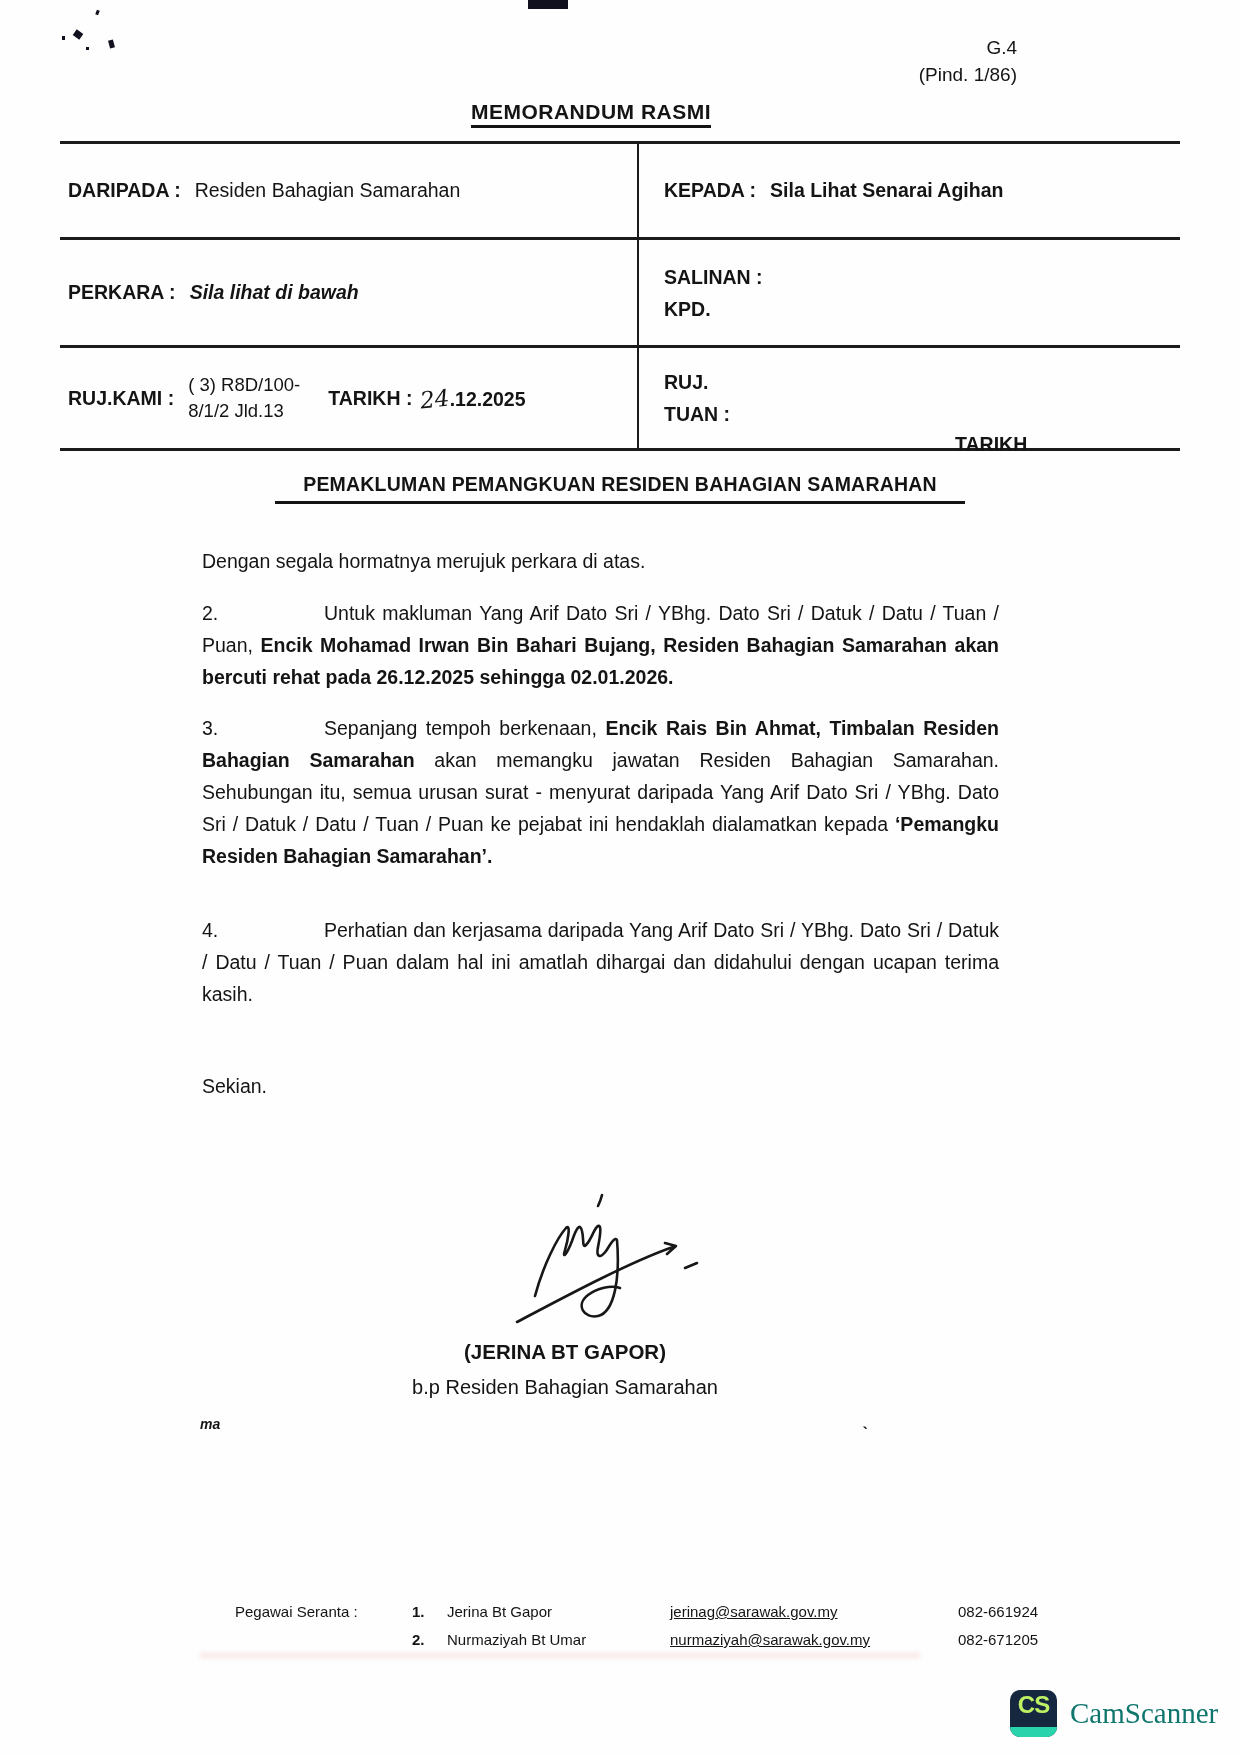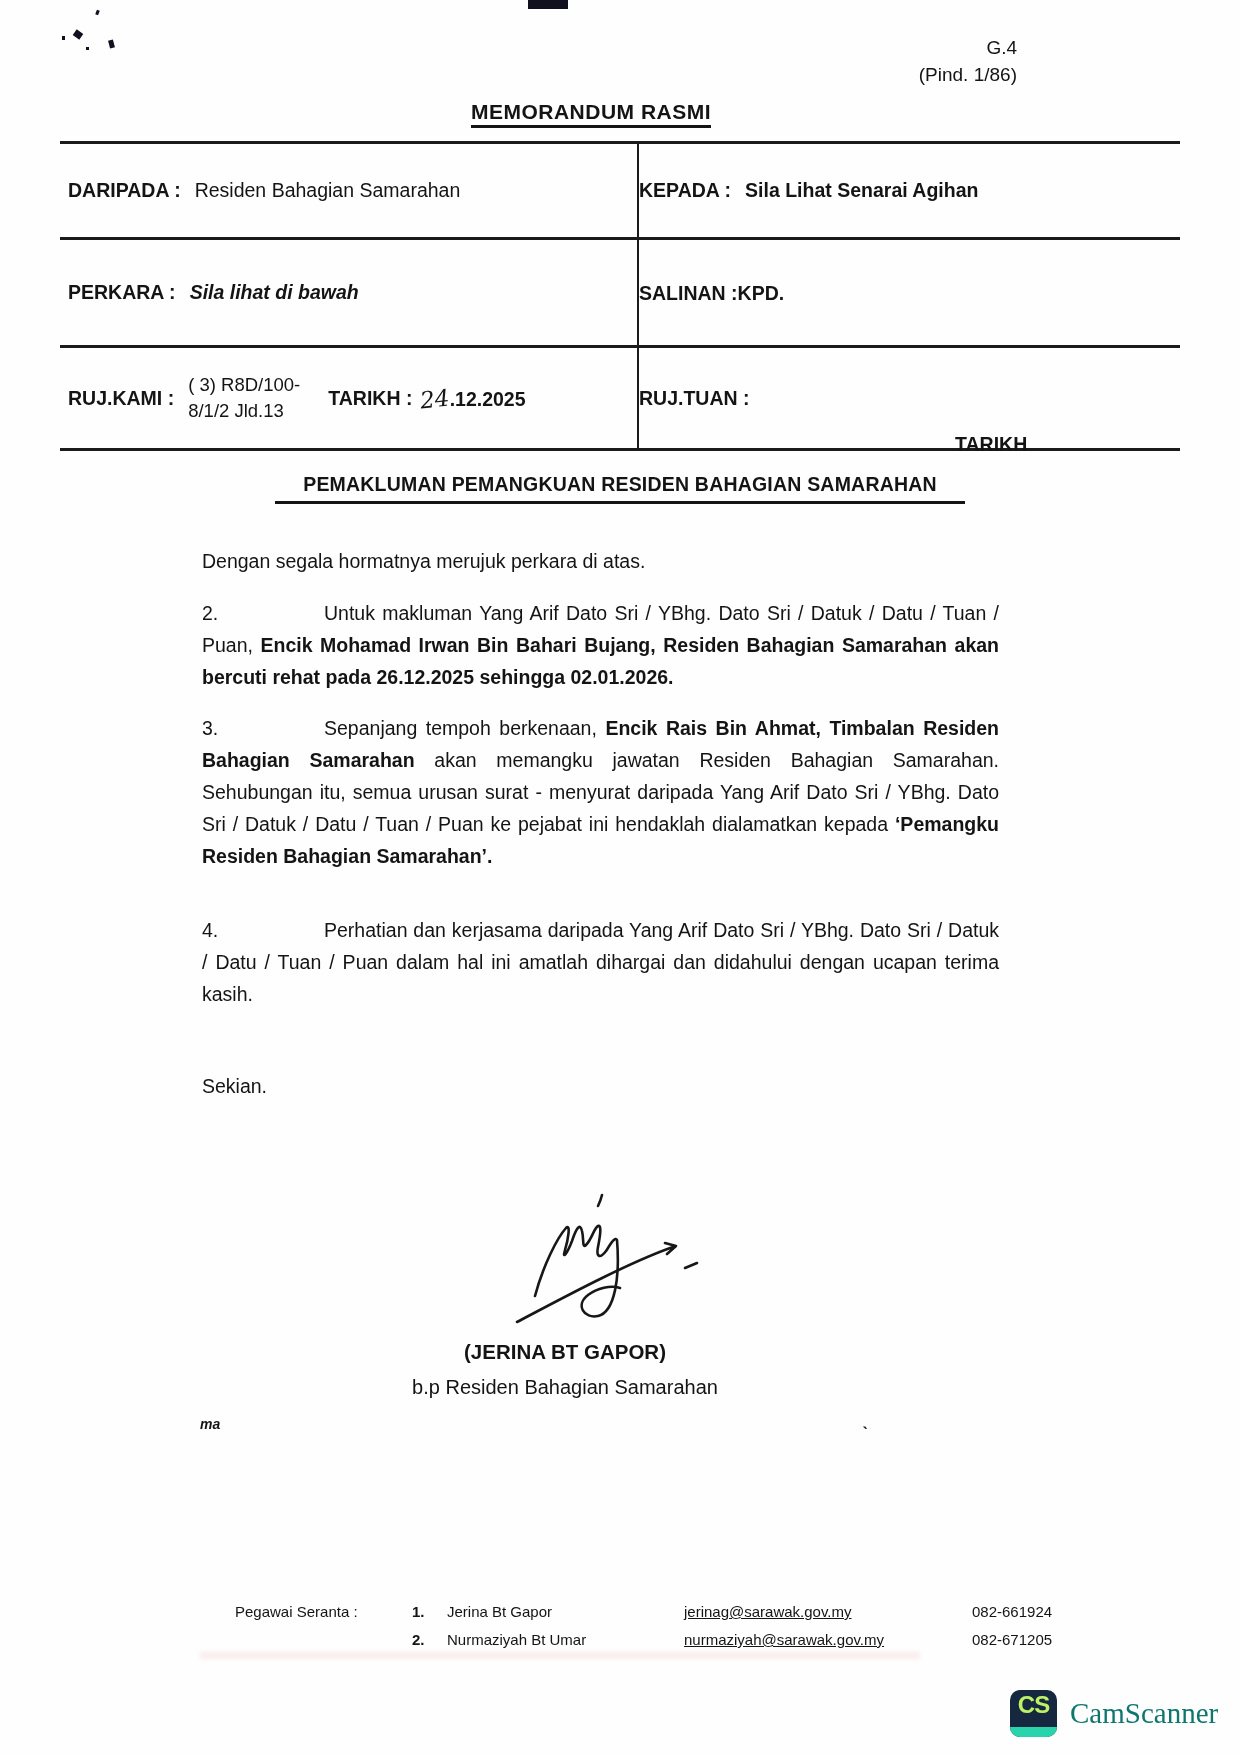--- a/index.html
+++ b/index.html
@@ -15,29 +15,29 @@
   .corner-code { position:absolute; top:34px; right:223px; text-align:right;
     font-size:19px; line-height:27px; }
   .doc-title { position:absolute; top:84px; left:0; width:1150px; text-align:center;
     font-size:21px; font-weight:700; letter-spacing:.5px; margin:16px; }
   .doc-title span { border-bottom:3px solid #141414; padding-bottom:2px; }
   
   .memo-table { position:absolute; left:60px; top:141px; width:1120px;
     display:grid; grid-template-columns:577px 543px;
     border-top:3px solid #1b1b1b; border-bottom:3px solid #1b1b1b; }
   .cell { box-sizing:border-box; padding:6px 8px; display:flex; align-items:center; }
-  .cell.right-col { border-left:2.5px solid #1b1b1b; padding-left:0; }
+  .cell.right-col { border-left:2.5px solid #1b1b1b; padding-left:25px; }
   .row-a { height:96px; border-bottom:3px solid #1b1b1b; }
   .row-b { height:108px; border-bottom:3px solid #1b1b1b; }
   .row-c { height:100px; }
   .lbl { font-weight:700; font-size:19.5px; white-space:nowrap; }
   .val { font-size:19.5px; margin-left:14px; white-space:nowrap; }
   .val.bold { font-weight:700; }
   .val.bold-italic { font-weight:700; font-style:italic; }
-  .stack { display:flex; justify-content:center; line-height:32px; }
+  .stack { display:flex; flex-direction:column; justify-content:center; line-height:32px; }
   .ref-block { font-size:18.5px; line-height:26px; margin-left:14px; }
   .tarikh-label { margin-left:28px; }
   .date-val { font-size:19.5px; font-weight:700; margin-left:8px; white-space:nowrap; }
   .handwritten { font-family:"DejaVu Serif", serif; font-style:italic; font-weight:400;
     font-size:23px; display:inline-block; transform:rotate(-6deg) translateY(1px); }
   .tarikh-right { font-weight:700; font-size:19.5px; position:absolute; left:955px; top:390px;margin-top:43px; }
   
   .subject-wrap { position:absolute; top:473px; left:30px; width:1180px; text-align:center; }
   .subject { font-size:19.5px; font-weight:700; border-bottom:3px solid #141414;
     padding:0 28px 6px; letter-spacing:.2px; }
@@ -62,21 +62,21 @@
     font-size:20px; }
   .ma-note { position:absolute; left:200px; top:1416px; font-size:14px;
     font-style:italic; font-weight:700; }
   .tick-mark { position:absolute; left:862px; top:1424px; font-size:18px; font-weight:700; }
   
   .footer { position:absolute; left:235px; top:1598px; font-size:15px; line-height:28px; }
   .footer-row { display:flex; align-items:baseline; }
   .f-label { width:177px; }
   .f-num { width:35px; font-weight:700; }
   .f-name { width:223px; }
-  .f-email { width:288px; text-decoration:underline;margin-left:14px; }
+  .f-email { width:288px; text-decoration:underline; }
   .f-phone { width:auto; }
   
   .camscanner { position:absolute; left:1010px; top:1690px; display:flex; align-items:center; }
   .cs-logo { position:relative; width:47px; height:47px; border-radius:10px;
     background:#152840; overflow:hidden; flex:0 0 auto; }
   .cs-logo .cs-text { position:absolute; top:1px; left:0; right:0; text-align:center;
     color:#bef264; font-weight:700; font-size:24px; letter-spacing:-1px; }
   .cs-logo .cs-strip { position:absolute; left:0; right:0; bottom:0; height:10px;
     background:#29d3ab; }
   .cs-name { font-family:"Liberation Serif", serif; font-size:29px; color:#0f766e;

